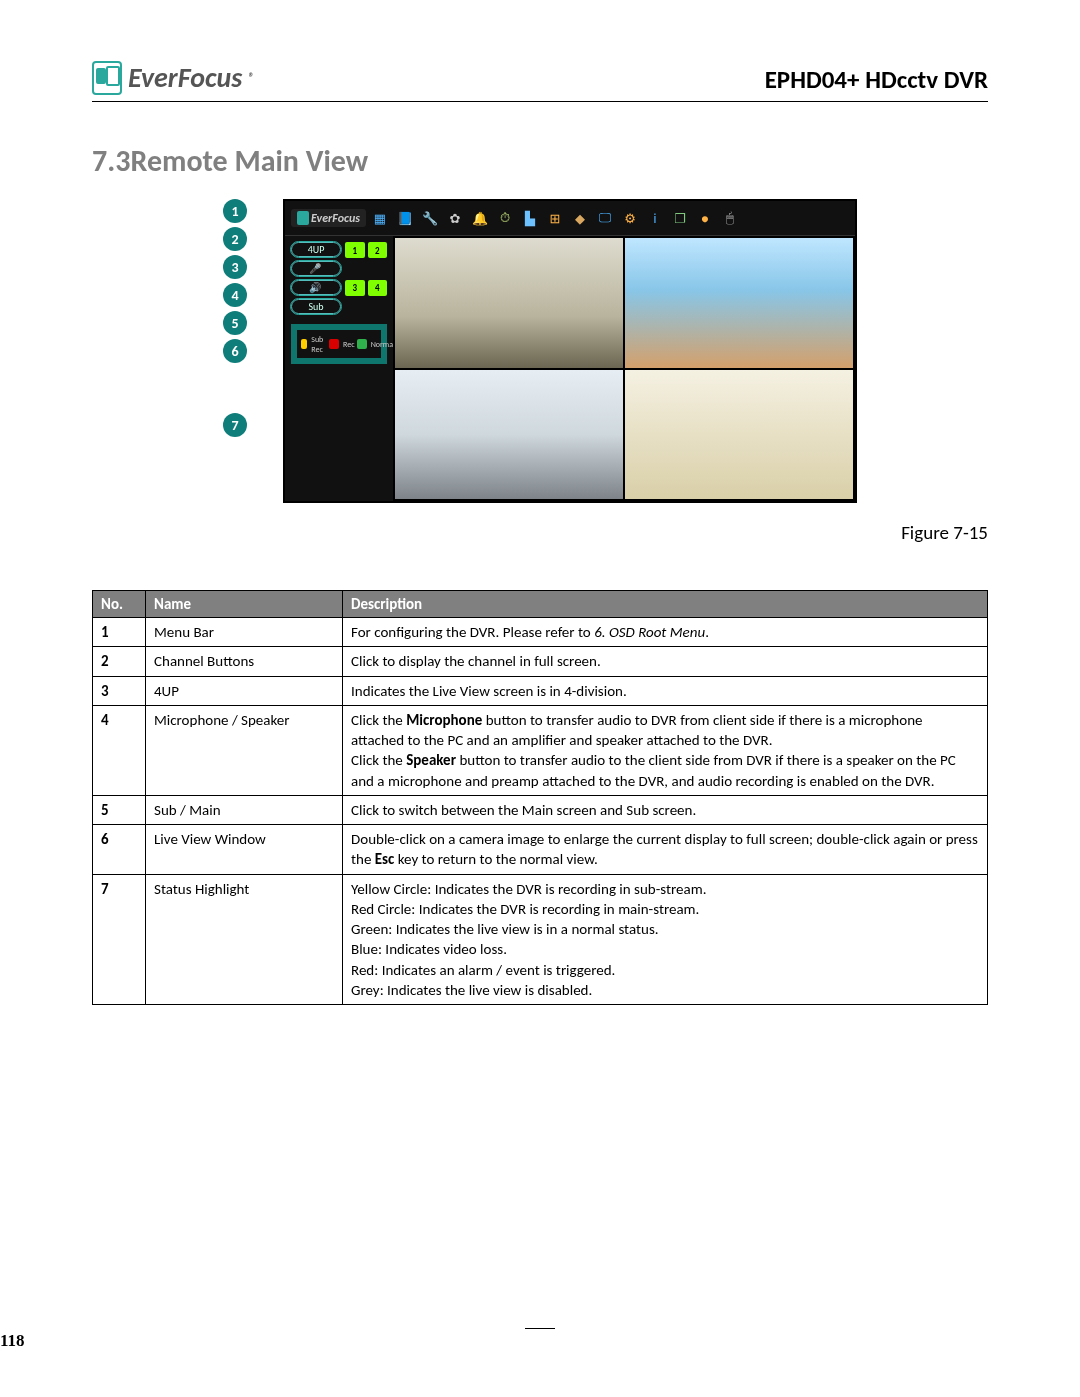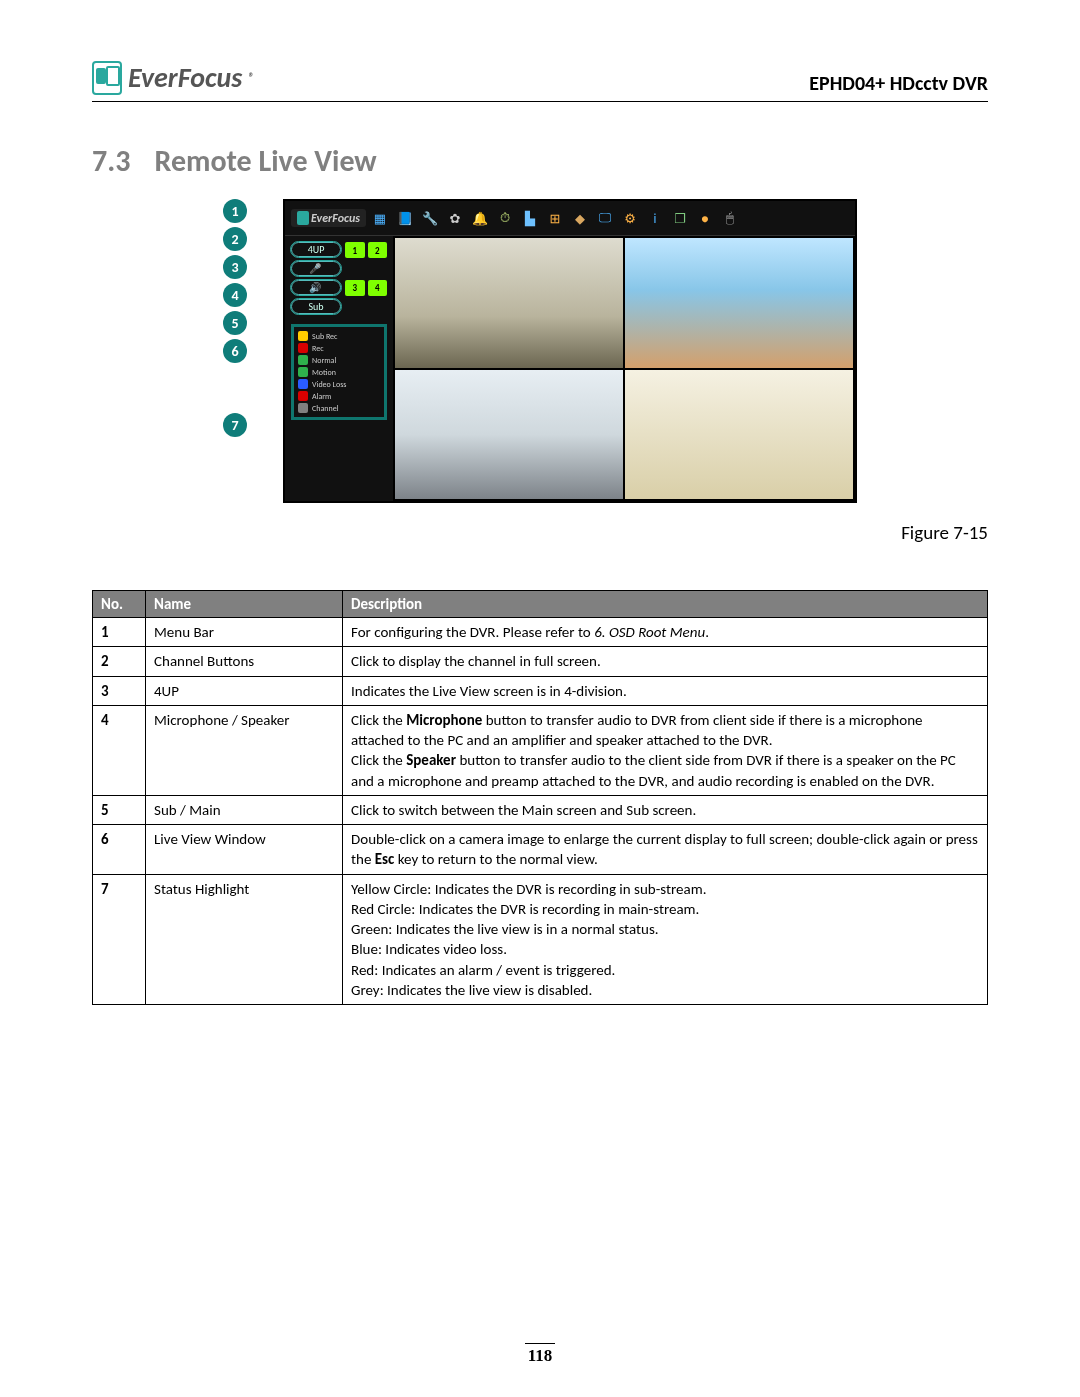--- a/index.html
+++ b/index.html
@@ -3,24 +3,24 @@
 <meta charset="utf-8">
 <style>
   html,body{margin:0;padding:0;background:#fff;font-family:Calibri,Arial,sans-serif;color:#000}
   .page{width:1080px;height:1397px;position:relative;box-sizing:border-box;padding:60px 92px 20px 92px}
   .hdr{display:flex;justify-content:space-between;align-items:flex-end;margin-bottom:6px}
   .logo{display:flex;align-items:center;gap:6px;font-size:28px;font-weight:bold;font-style:italic;color:#555}
   .logo .mark{width:26px;height:30px;border:2px solid #2aa89e;border-radius:4px;display:flex;align-items:center;justify-content:center;position:relative}
   .logo .mark::before{content:"";position:absolute;width:10px;height:16px;background:#2aa89e;left:2px;top:5px;border-radius:2px}
   .logo .mark::after{content:"";position:absolute;width:10px;height:16px;border:2px solid #2aa89e;right:0;top:3px;border-radius:2px;background:#fff}
   .logo sup{font-size:11px;vertical-align:top}
-  .prod{font-weight:bold;font-size:20px;color:#000}
+  .prod{font-weight:bold;font-size:25px;color:#000}
   .rule{border:none;border-top:1px solid #000;margin:2px 0 40px 0}
   h2.section{color:#808080;font-size:30px;font-weight:bold;margin:30px 0 20px 0}
-  h2.section .num{margin-right:24px}
+  h2.section .num{}
   .figwrap{display:flex;justify-content:center;margin-bottom:10px}
   .callouts{display:flex;gap:0}
   .bubble-col{display:flex;flex-direction:column;align-items:flex-end;padding-top:6px;position:relative;width:60px}
   .bubble{width:24px;height:24px;border-radius:50%;background:#0f7d7a;color:#fff;display:flex;align-items:center;justify-content:center;font-weight:bold;font-size:14px;position:absolute;left:0}
   .bubble.b1{top:0}
   .bubble.b2{top:28px}
   .bubble.b3{top:56px}
   .bubble.b4{top:84px}
   .bubble.b5{top:112px}
   .bubble.b6{top:140px}
@@ -31,54 +31,54 @@
   .toplogo .m{width:12px;height:14px;background:#2aa89e;border-radius:2px}
   .ticon{width:20px;height:20px;border-radius:3px;display:flex;align-items:center;justify-content:center;font-size:13px}
   .body{flex:1;display:flex}
   .side{width:108px;background:#111;padding:6px;box-sizing:border-box;display:flex;flex-direction:column;gap:6px}
   .pill{height:18px;border:1px solid #5bb;border-radius:9px;color:#cfe;font-size:10px;display:flex;align-items:center;justify-content:center;outline:1px solid #2aa89e}
   .chbtns{display:grid;grid-template-columns:repeat(2,1fr);gap:3px}
   .chbtn{height:16px;background:#7fff00;border-radius:2px;font-size:9px;color:#000;display:flex;align-items:center;justify-content:center;font-weight:bold}
   .siderow{display:flex;gap:4px}
   .siderow .pill{flex:1}
   .siderow .chbtns{width:42px}
-  .legend{border:3px solid #0f766e;padding:4px;display:flex;flex-direction:column;gap:2px;margin-top:4px}
+  .legend{border:6px solid #0f766e;padding:4px;display:flex;flex-direction:row;gap:2px;margin-top:4px}
   .lg{display:flex;align-items:center;gap:4px;color:#ccc;font-size:8px}
   .sq{width:10px;height:10px;border-radius:2px}
   .views{flex:1;display:grid;grid-template-columns:1fr 1fr;grid-template-rows:1fr 1fr;gap:2px;background:#000;padding:2px}
   .cam{background:#777;position:relative;overflow:hidden}
   .cam1{background:linear-gradient(180deg,#dedccf 0%,#b9b49d 60%,#6b6651 100%)}
   .cam2{background:linear-gradient(180deg,#bfe6ff 0%,#88c6e8 40%,#d4a06b 100%)}
   .cam3{background:linear-gradient(180deg,#e7eef3 0%,#cfd8dd 50%,#7d8389 100%)}
   .cam4{background:linear-gradient(180deg,#f5f1e2 0%,#d9cfa8 100%)}
   .figure-cap{text-align:right;font-size:19px;margin:18px 0 46px 0}
   table.desc{width:100%;border-collapse:collapse;font-size:15px}
   table.desc th{background:#808080;color:#fff;text-align:left;font-weight:bold;padding:4px 8px;border:1px solid #000}
   table.desc td{border:1px solid #000;padding:4px 8px;vertical-align:top;line-height:1.35}
   table.desc td.no{width:36px;text-align:left;font-weight:bold}
   table.desc td.nm{width:180px;font-weight:normal}
-  .pgnum{position:absolute;bottom:31px;left:0;right:0;text-align:center;font-weight:bold;font-size:17px;font-family:"Times New Roman",serif}
+  .pgnum{position:absolute;bottom:46px;left:0;right:0;font-weight:bold;font-size:17px;font-family:"Times New Roman",serif}
   .pgnum::before{content:"";display:block;width:30px;border-top:1px solid #000;margin:0 auto 2px auto}
 </style>
 </head>
 <body>
 
 <div class="page">
   <div class="hdr">
     <div class="logo">
       <span class="mark"></span>
       <span>EverFocus</span>
         <sup>®</sup>
     </div>
     <div class="prod">EPHD04+  HDcctv DVR</div>
   </div>
   <hr class="rule">
 
   <h2 class="section">
-    <span class="num">7.3</span><span>Remote Live View</span>
+    <span class="num">7.3</span><span>Remote Main View</span>
   </h2>
 
   <div class="figwrap">
     <div class="callouts">
       <div class="bubble-col" id="bubbles">
           <div class="bubble b1">1</div>
           <div class="bubble b2">2</div>
           <div class="bubble b3">3</div>
           <div class="bubble b4">4</div>
           <div class="bubble b5">5</div>

